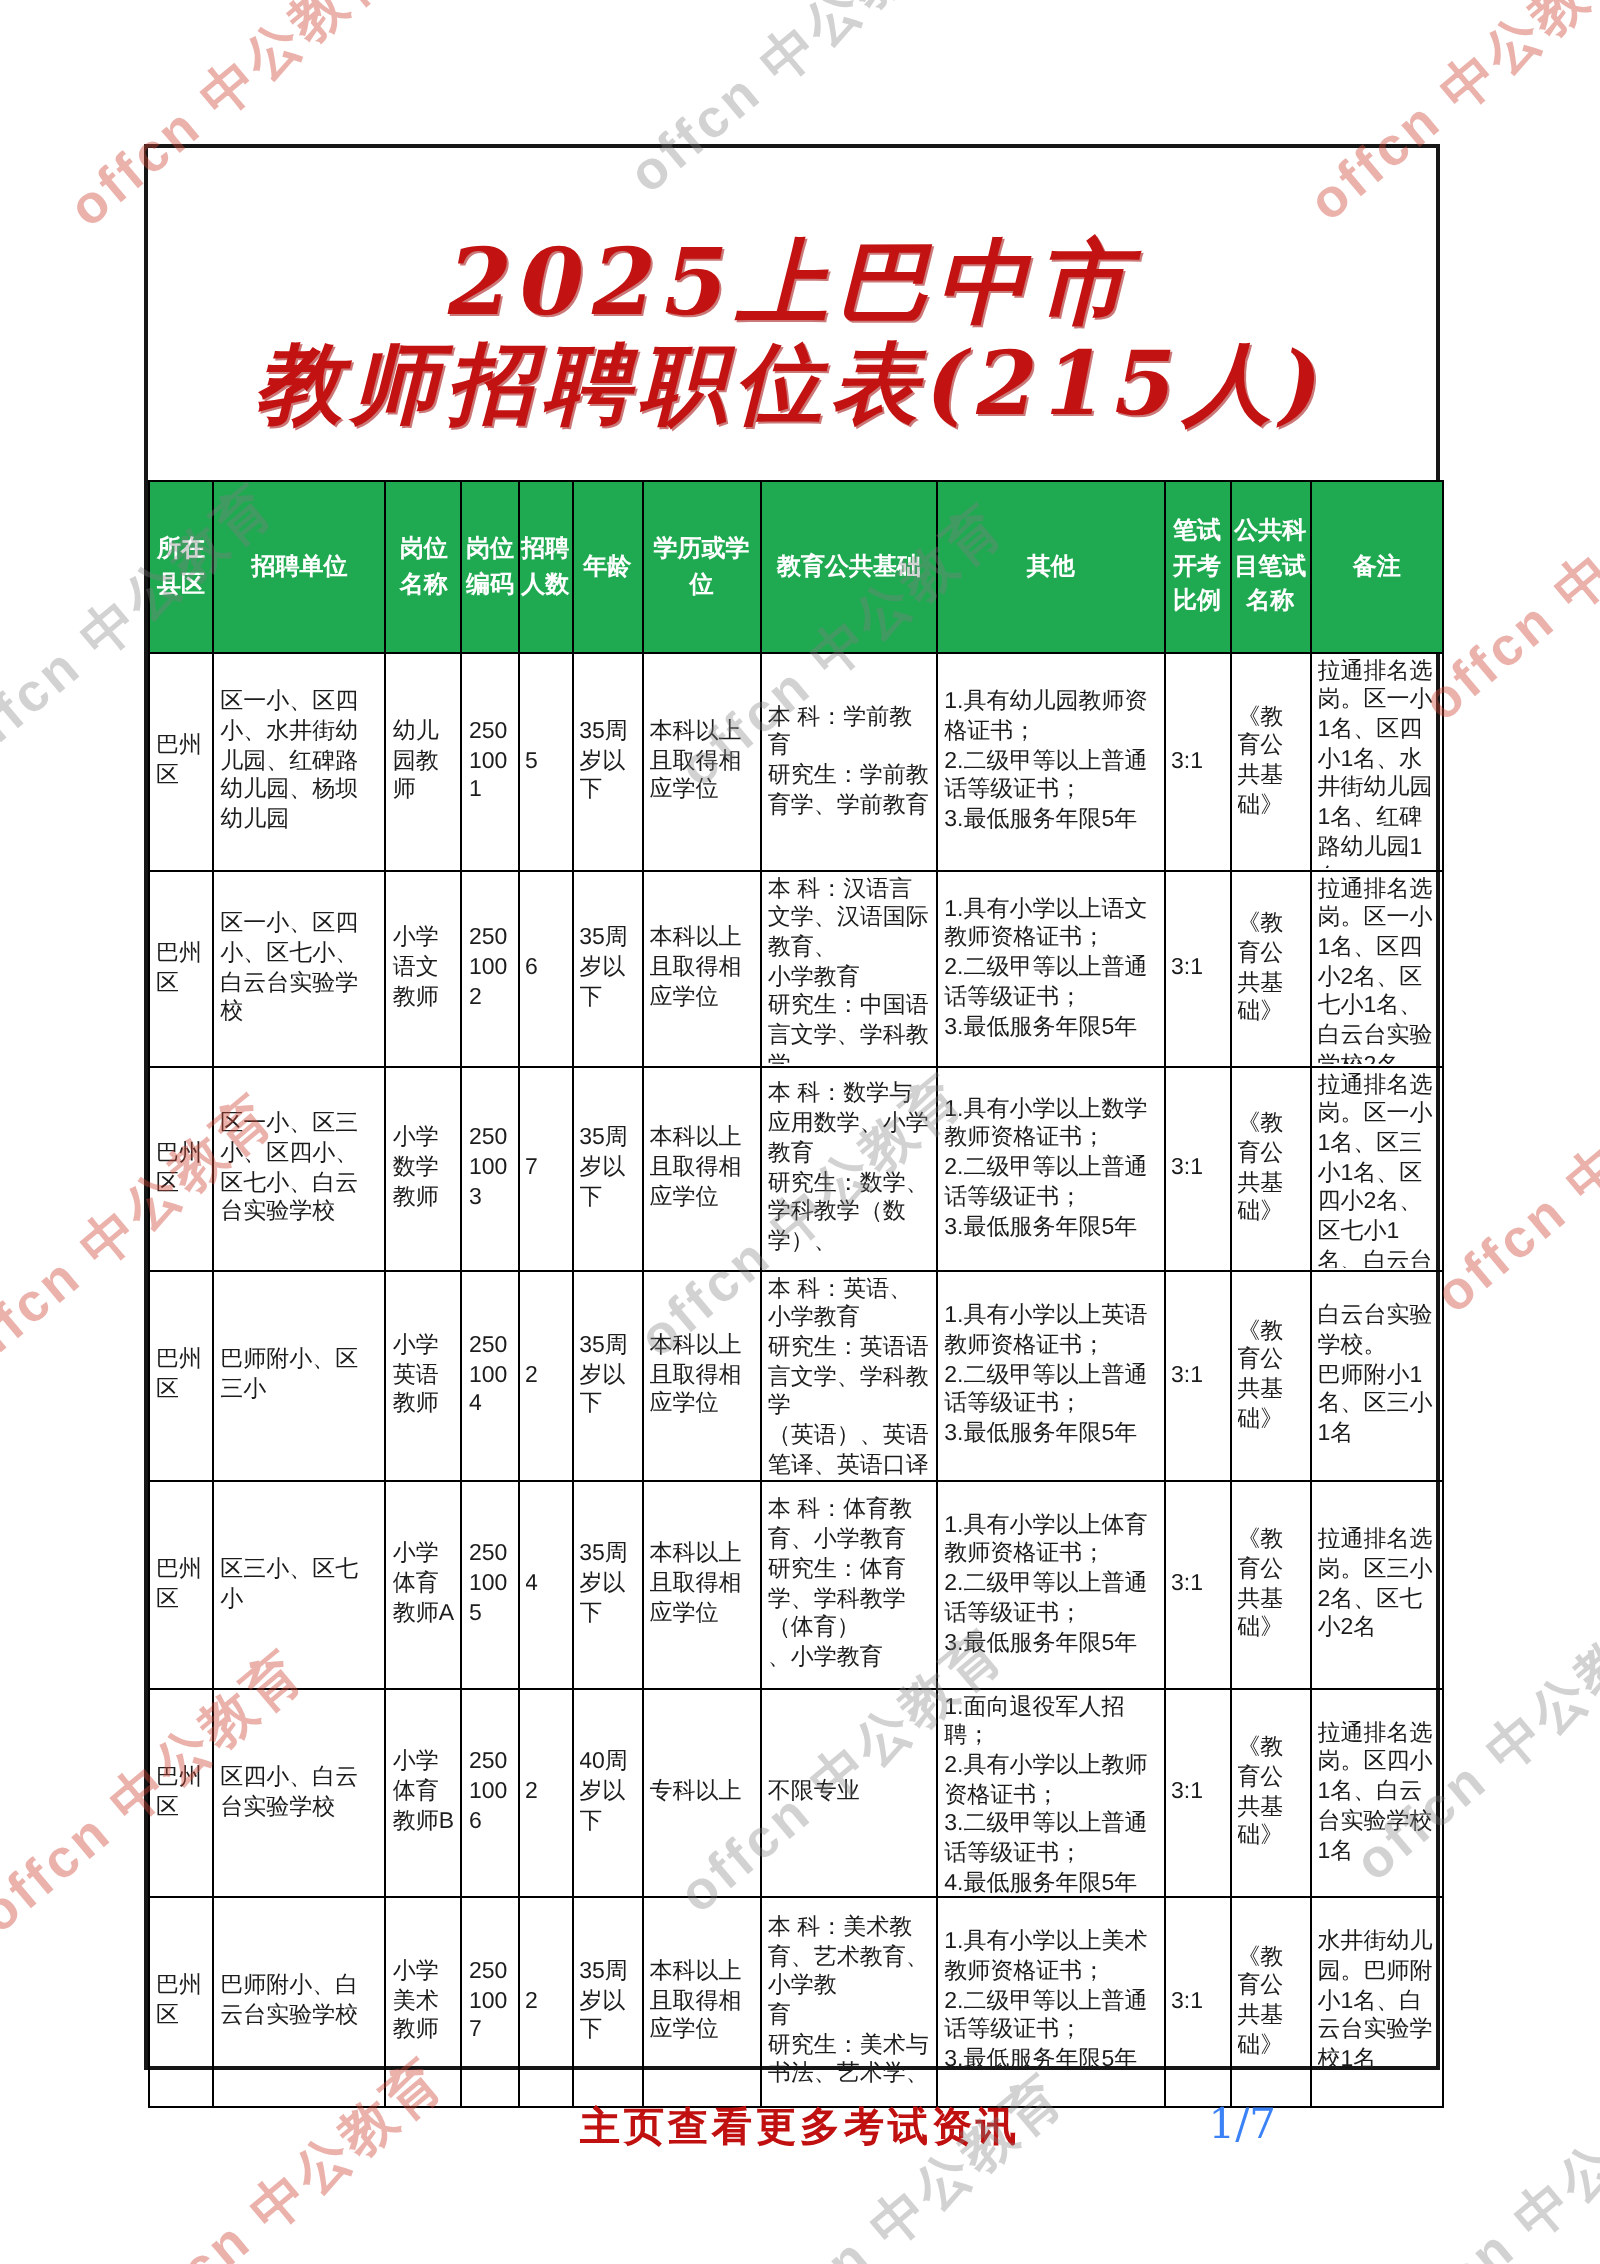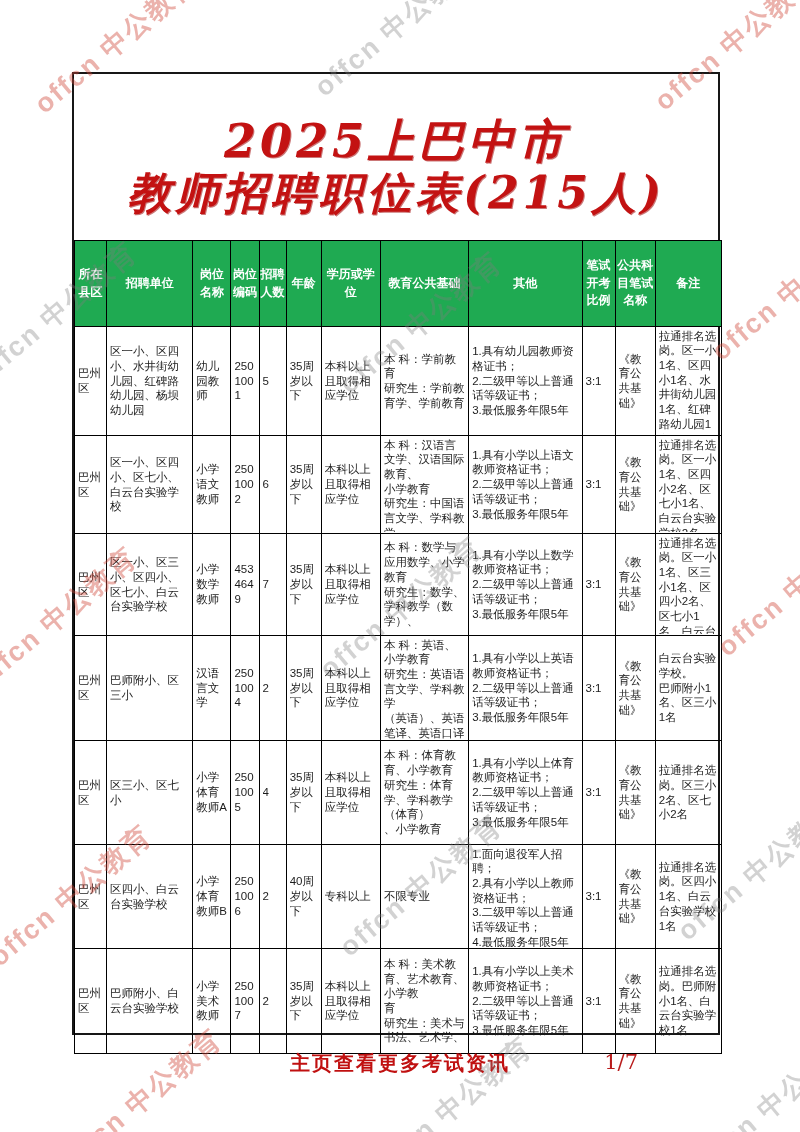--- a/index.html
+++ b/index.html
@@ -45,21 +45,21 @@
   tbody tr:nth-child(7) .cv{max-height:101px}
 
   .cv { white-space:pre-line; overflow:hidden; }
   td.ctr { text-align:left; }
   td.lft { text-align:left; }
   td.brk .cv { word-break:break-all; white-space:pre-wrap; }
 
   .footer { position:absolute; left:0; top:1050px; width:716px; height:34px; z-index:2; }
   .footer-text { position:absolute; left:0; width:800px; text-align:center;
                  color:#c01010; font-size:20px; font-weight:bold; letter-spacing:2px; }
-  .page-num { position:absolute; right:78px; top:0; color:#b91c1c; font-size:21px;
+  .page-num { position:absolute; right:78px; top:0; color:#3b82f6; font-size:21px;
               font-family:"DejaVu Serif", serif; }
 </style>
 </head>
 <body>
 
 <div class="wm-layer" id="wm-layer">
     <span class="wm red" style="left: 15px; top: 25px;">offcn 中公教育</span>
     <span class="wm gray" style="left: 295px; top: 8px;">offcn 中公教育</span>
     <span class="wm red" style="left: 635px; top: 22px;">offcn 中公教育</span>
     <span class="wm gray" style="left: -45px; top: 295px;">offcn 中公教育</span>
@@ -201,21 +201,21 @@
           <td class="lft">
             <div class="cv">巴州区</div>
           </td>
           <td class="lft">
             <div class="cv">区一小、区三小、区四小、区七小、白云台实验学校</div>
           </td>
           <td class="ctr">
             <div class="cv">小学数学教师</div>
           </td>
           <td class="lft brk">
-            <div class="cv">4534649</div>
+            <div class="cv">2501003</div>
           </td>
           <td class="ctr">
             <div class="cv">7</div>
           </td>
           <td class="ctr">
             <div class="cv">35周岁以下</div>
           </td>
           <td class="lft">
             <div class="cv">本科以上且取得相应学位</div>
           </td>
@@ -239,21 +239,21 @@
           </td>
         </tr>
         <tr>
           <td class="lft">
             <div class="cv">巴州区</div>
           </td>
           <td class="lft">
             <div class="cv">巴师附小、区三小</div>
           </td>
           <td class="ctr">
-            <div class="cv">汉语言文学</div>
+            <div class="cv">小学英语教师</div>
           </td>
           <td class="lft brk">
             <div class="cv">2501004</div>
           </td>
           <td class="ctr">
             <div class="cv">2</div>
           </td>
           <td class="ctr">
             <div class="cv">35周岁以下</div>
           </td>
@@ -396,21 +396,21 @@
 2.二级甲等以上普通话等级证书；
 3.最低服务年限5年</div>
           </td>
           <td class="ctr">
             <div class="cv">3:1</div>
           </td>
           <td class="lft brk">
             <div class="cv">《教育公共基础》</div>
           </td>
           <td class="lft">
-            <div class="cv">拉通排名选岗。巴师附小1名、白云台实验学校1名</div>
+            <div class="cv">水井街幼儿园。巴师附小1名、白云台实验学校1名</div>
           </td>
         </tr>
       </tbody>
   </table>
 </div>
 
 <div class="footer">
   <div class="footer-text">主页查看更多考试资讯</div>
   <div class="page-num">1/7</div>
 </div>

